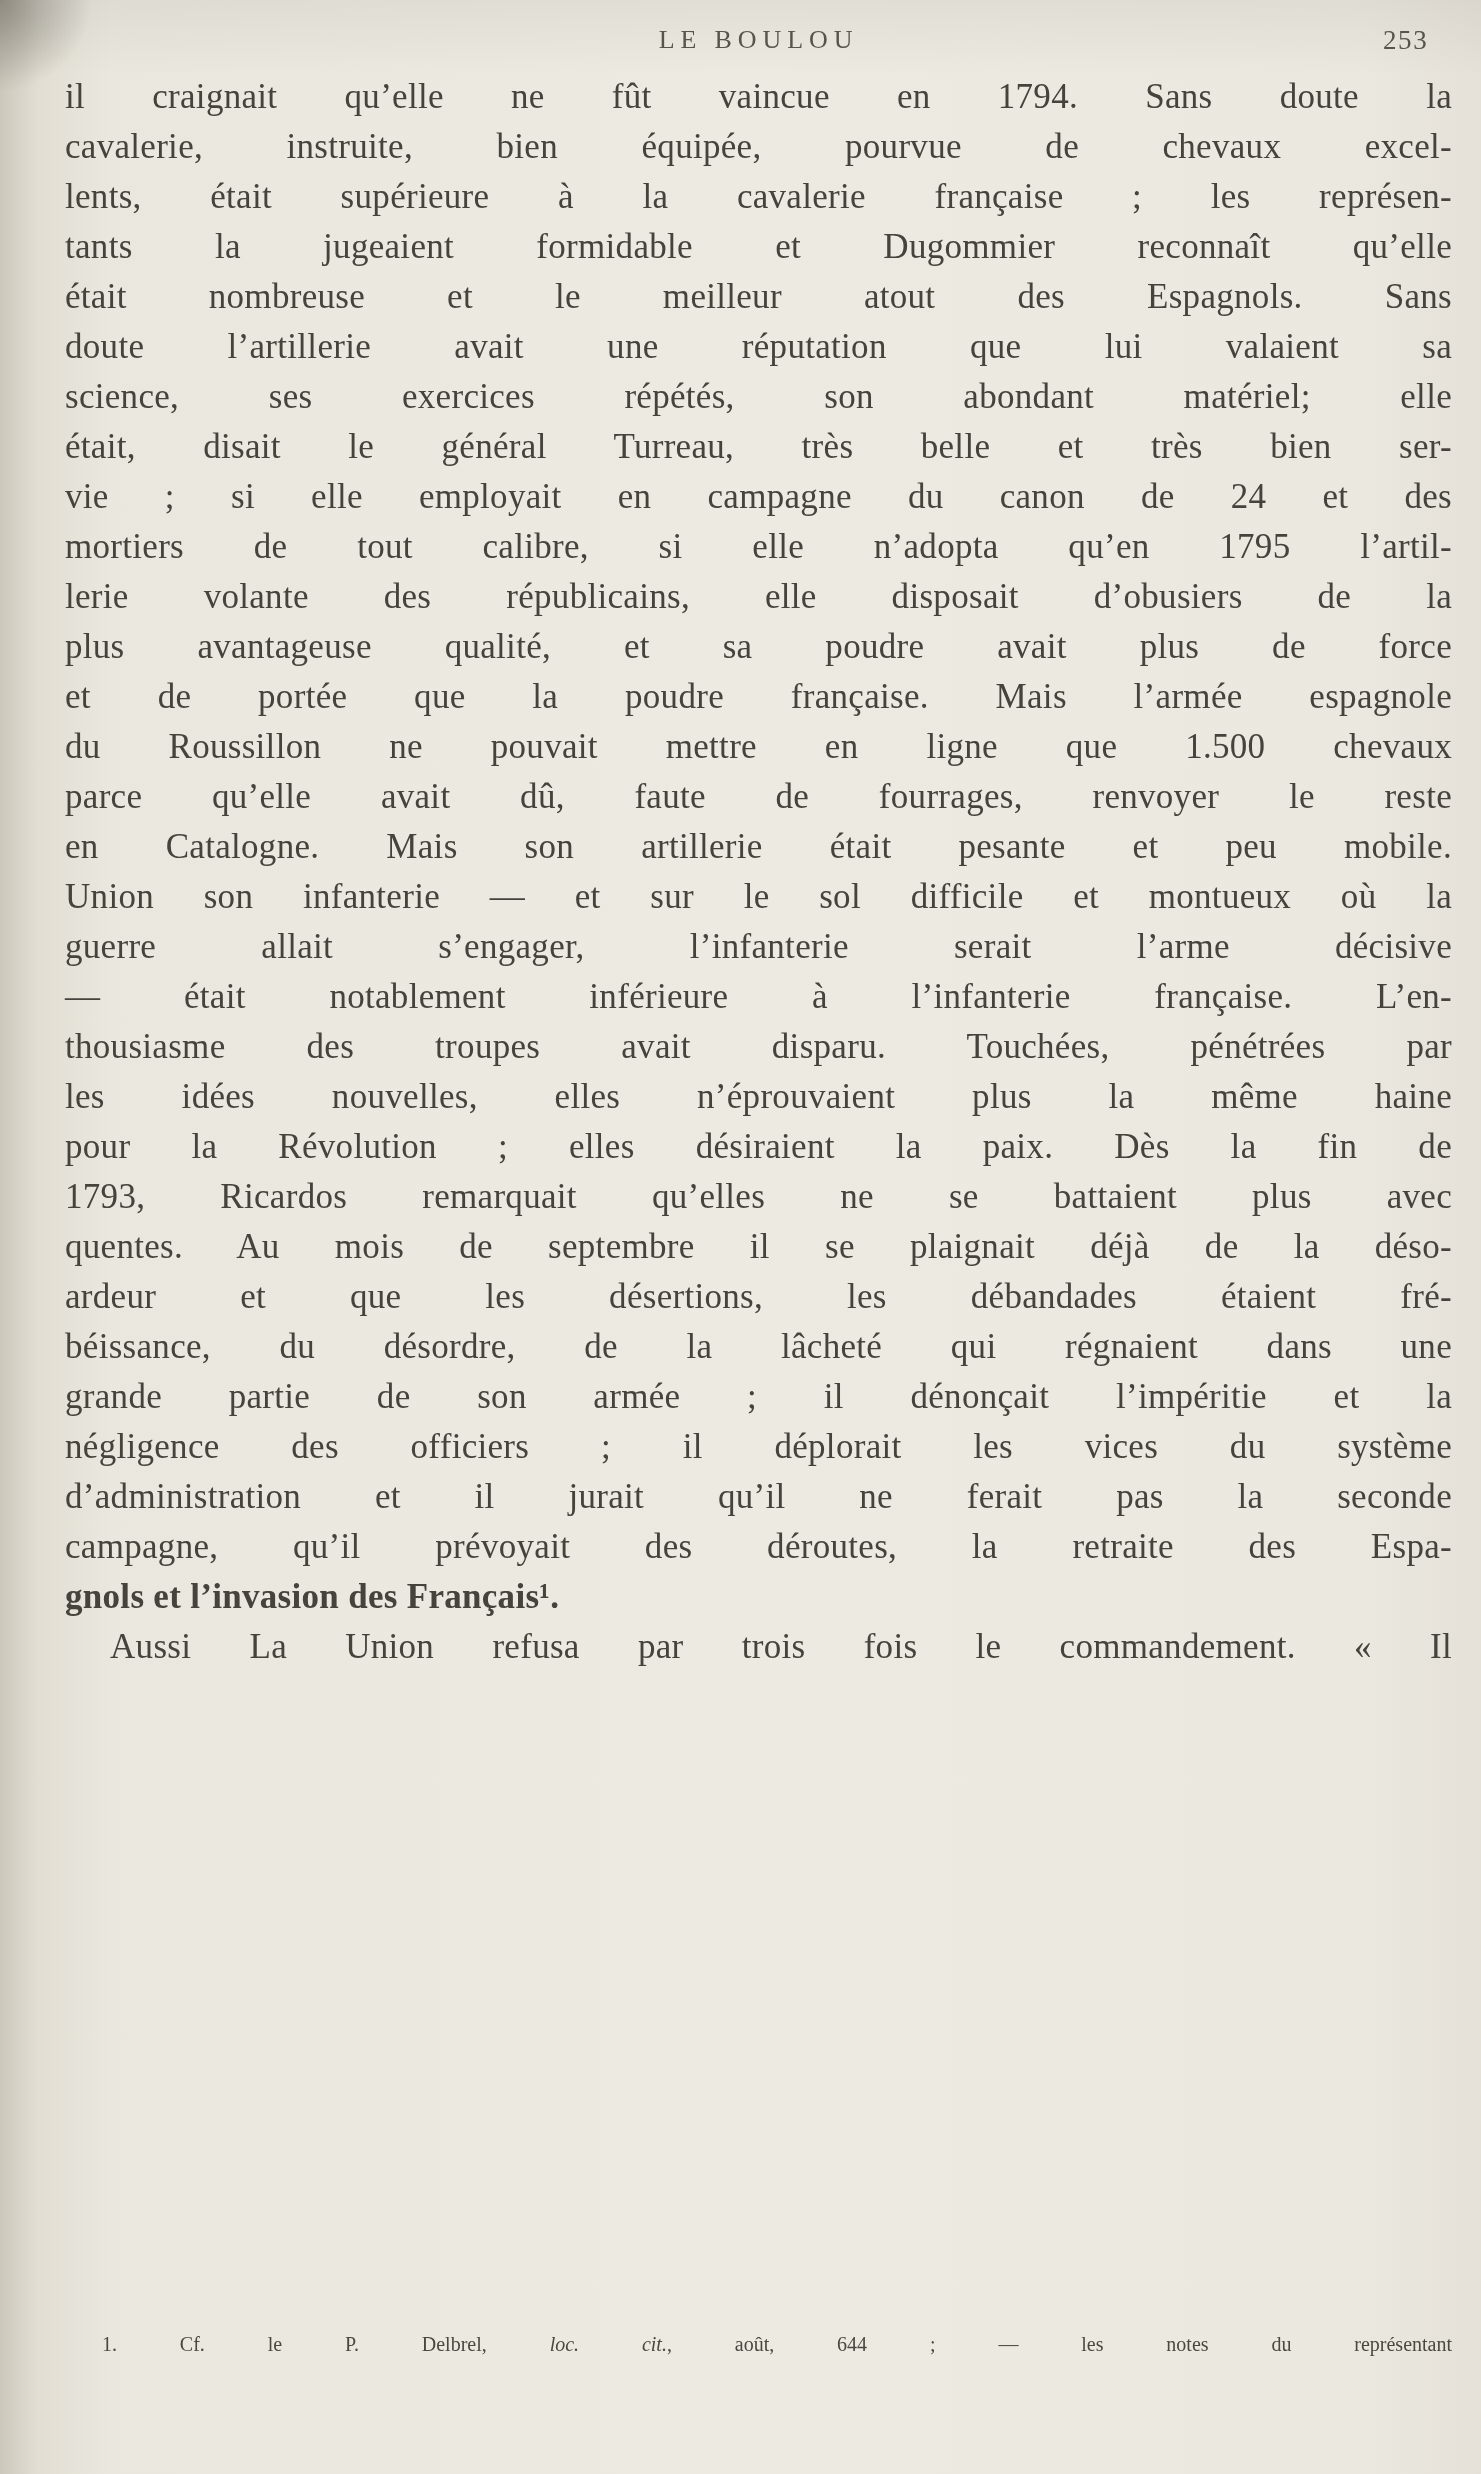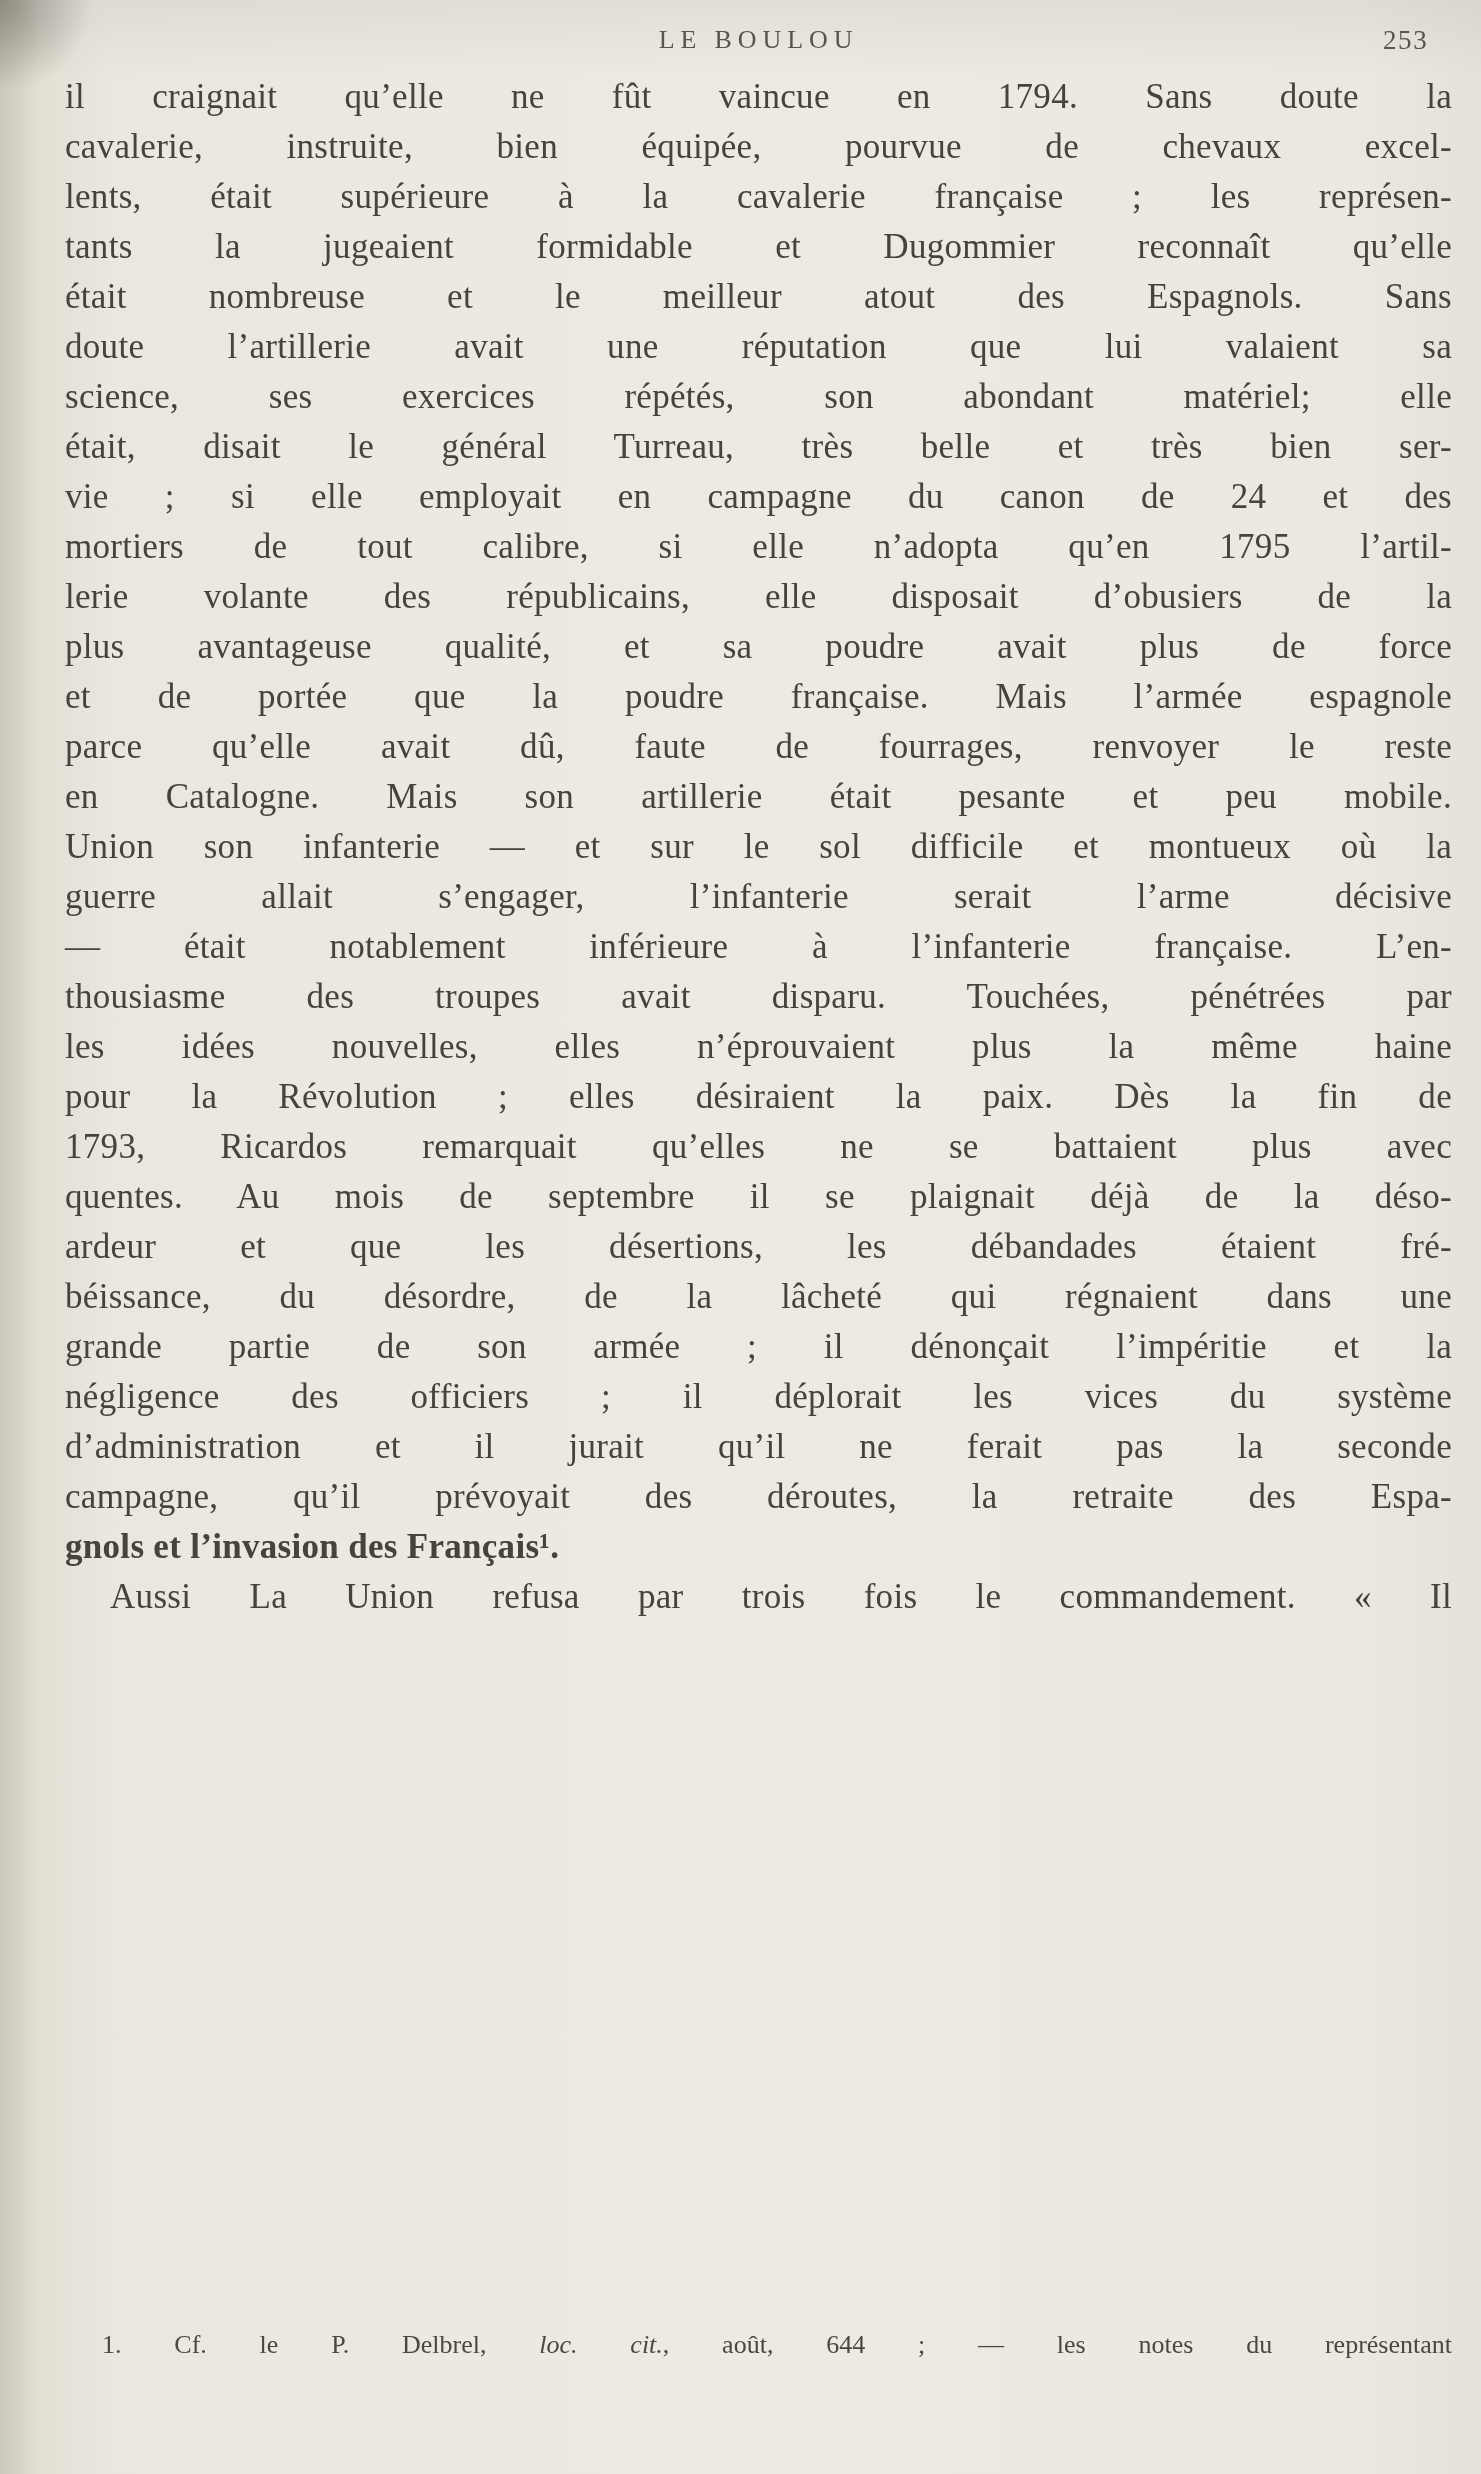--- a/index.html
+++ b/index.html
@@ -63,21 +63,21 @@
     letter-spacing: 0.3px;
   }
   .line.last {
     text-align: left;
     text-align-last: left;
     font-weight: bold;
   }
   .line.indent { text-indent: 45px; }
   .footnote {
     top: 2326px;
-    font-size: 26px;
+    font-size: 20px;
     line-height: 37px;
     color: #4b4840;
     text-indent: 37px;
     text-align: justify;
     text-align-last: justify;
     word-spacing: 5px;
   }
   .footnote .italic { font-style: italic; }
 </style>
 </head>
@@ -97,20 +97,21 @@
       <div class="line">tants la jugeaient formidable et Dugommier reconnaît qu’elle</div>
       <div class="line">était nombreuse et le meilleur atout des Espagnols. Sans</div>
       <div class="line">doute l’artillerie avait une réputation que lui valaient sa</div>
       <div class="line">science, ses exercices répétés, son abondant matériel; elle</div>
       <div class="line">était, disait le général Turreau, très belle et très bien ser-</div>
       <div class="line">vie ; si elle employait en campagne du canon de 24 et des</div>
       <div class="line">mortiers de tout calibre, si elle n’adopta qu’en 1795 l’artil-</div>
       <div class="line">lerie volante des républicains, elle disposait d’obusiers de la</div>
       <div class="line">plus avantageuse qualité, et sa poudre avait plus de force</div>
       <div class="line">et de portée que la poudre française. Mais l’armée espagnole</div>
+      <div class="line">du Roussillon ne pouvait mettre en ligne que 1.500 chevaux</div>
       <div class="line">parce qu’elle avait dû, faute de fourrages, renvoyer le reste</div>
       <div class="line">en Catalogne. Mais son artillerie était pesante et peu mobile.</div>
       <div class="line">Union son infanterie — et sur le sol difficile et montueux où la</div>
       <div class="line">guerre allait s’engager, l’infanterie serait l’arme décisive</div>
       <div class="line">— était notablement inférieure à l’infanterie française. L’en-</div>
       <div class="line">thousiasme des troupes avait disparu. Touchées, pénétrées par</div>
       <div class="line">les idées nouvelles, elles n’éprouvaient plus la même haine</div>
       <div class="line">pour la Révolution ; elles désiraient la paix. Dès la fin de</div>
       <div class="line">1793, Ricardos remarquait qu’elles ne se battaient plus avec</div>
       <div class="line">quentes. Au mois de septembre il se plaignait déjà de la déso-</div>

